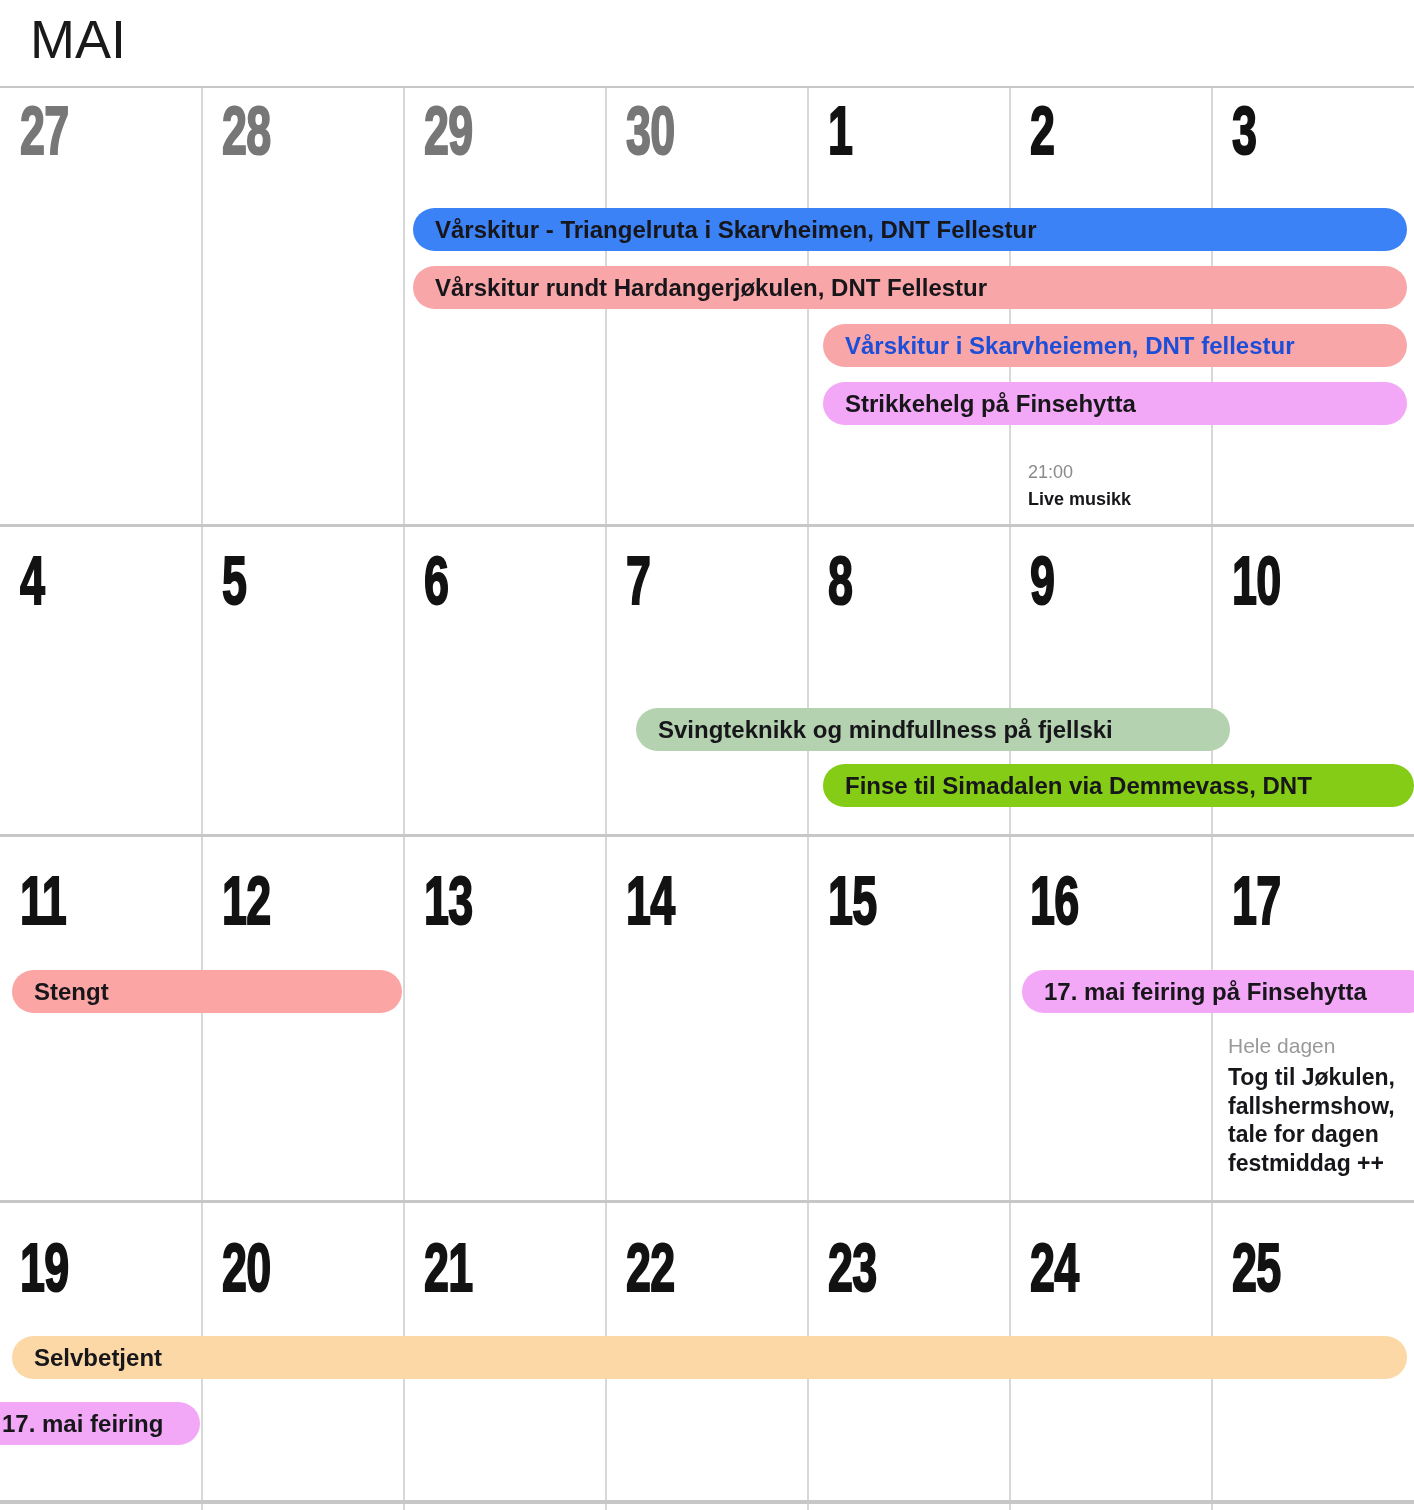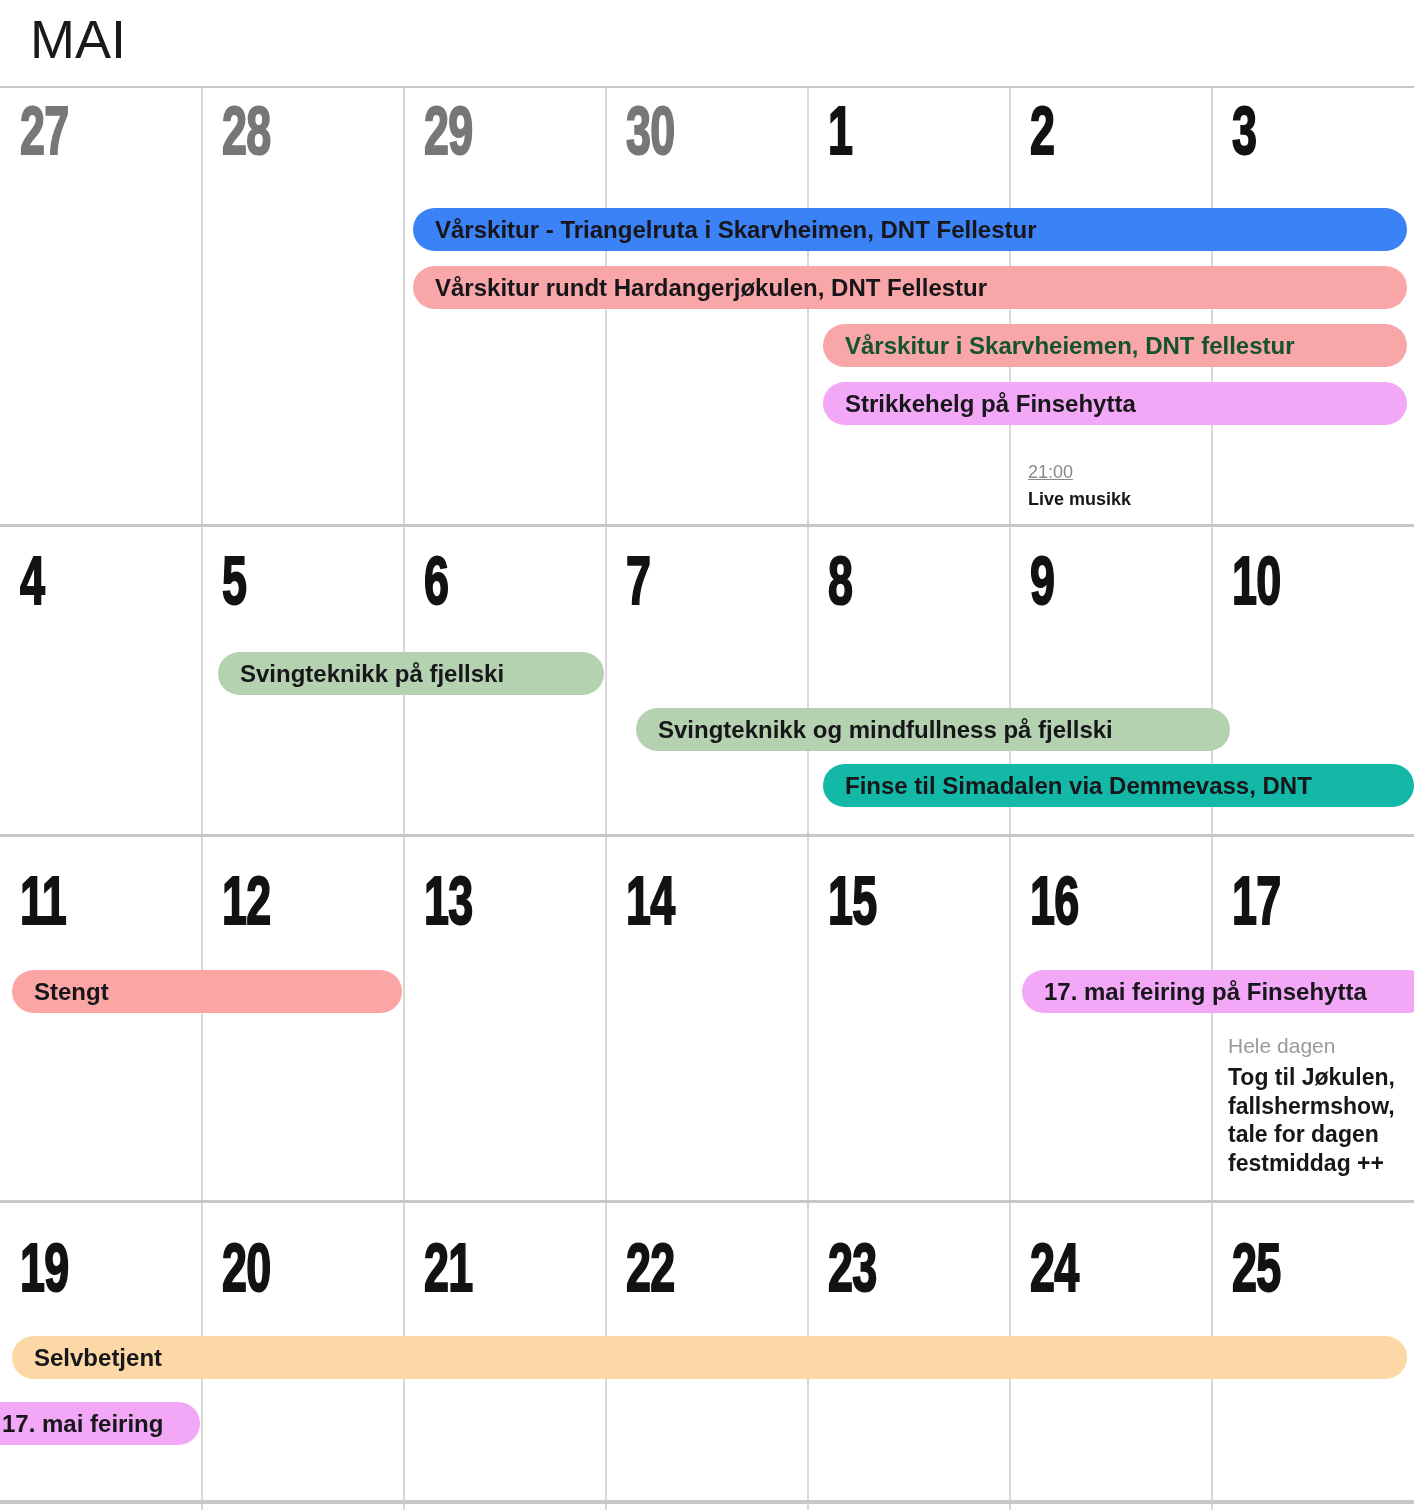--- a/index.html
+++ b/index.html
@@ -114,48 +114,45 @@
     <div class="daynum" style="left: 1030px; top: 1233px; color: rgb(18, 18, 18);">24</div>
     <div class="cell" style="left: 1212px; top: 1200px; width: 202px; height: 300px;"></div>
     <div class="daynum" style="left: 1232px; top: 1233px; color: rgb(18, 18, 18);">25</div>
     <div class="pill" style="left: 413px; top: 208px; width: 994px; background: #3b82f6;">
       <span style="color: rgb(23, 22, 26);">Vårskitur - Triangelruta i Skarvheimen, DNT Fellestur</span>
     </div>
     <div class="pill" style="left: 413px; top: 266px; width: 994px; background: rgb(249, 166, 169);">
       <span style="color: rgb(23, 22, 26);">Vårskitur rundt Hardangerjøkulen, DNT Fellestur</span>
     </div>
     <div class="pill" style="left: 823px; top: 324px; width: 584px; background: rgb(249, 166, 169);">
-      <span style="color: #14532d;">Vårskitur i Skarvheiemen, DNT fellestur</span>
+      <span style="color: #1d4ed8;">Vårskitur i Skarvheiemen, DNT fellestur</span>
     </div>
     <div class="pill" style="left: 823px; top: 382px; width: 584px; background: rgb(242, 168, 246);">
       <span style="color: rgb(23, 22, 26);">Strikkehelg på Finsehytta</span>
     </div>
-    <div class="pill" style="left: 218px; top: 652px; width: 386px; background: rgb(180, 210, 175);">
-      <span style="color: rgb(23, 22, 26);">Svingteknikk på fjellski</span>
-    </div>
     <div class="pill" style="left: 636px; top: 708px; width: 594px; background: rgb(180, 210, 175);">
       <span style="color: rgb(23, 22, 26);">Svingteknikk og mindfullness på fjellski</span>
     </div>
-    <div class="pill" style="left: 823px; top: 764px; width: 591px; background: #14b8a6;">
+    <div class="pill" style="left: 823px; top: 764px; width: 591px; background: #84cc16;">
       <span style="color: rgb(23, 22, 26);">Finse til Simadalen via Demmevass, DNT</span>
     </div>
     <div class="pill" style="left: 12px; top: 970px; width: 390px; background: #fca5a5;">
       <span style="color: rgb(23, 22, 26);">Stengt</span>
     </div>
     <div class="pill" style="left: 1022px; top: 970px; width: 408px; background: rgb(242, 168, 246);">
       <span style="color: rgb(23, 22, 26);">17. mai feiring på Finsehytta</span>
     </div>
     <div class="pill" style="left: 12px; top: 1336px; width: 1395px; background: rgb(252, 216, 166);">
       <span style="color: rgb(23, 22, 26);">Selvbetjent</span>
     </div>
     <div class="pill" style="left: -34px; top: 1402px; width: 234px; background: rgb(242, 168, 246); padding-left: 36px;">
       <span style="color: rgb(23, 22, 26);">17. mai feiring</span>
     </div>
     <div class="timed" style="left: 1028px; top: 462px;">
-      <div class="t" style="color: rgb(138, 138, 138); text-decoration: underline;">21:00</div>
+      <div class="t" style="color: rgb(138, 138, 138);">21:00</div>
       <div class="l" style="color: rgb(23, 22, 26);">Live musikk</div>
     </div>
     <div class="allday" style="left: 1228px; top: 1034px;">
       <div class="t" style="color: rgb(153, 153, 153);">Hele dagen</div>
       <div class="lines" style="color: rgb(23, 22, 26);">
         <div>Tog til Jøkulen,</div>
         <div>fallshermshow,</div>
         <div>tale for dagen</div>
         <div>festmiddag ++</div>
       </div>

